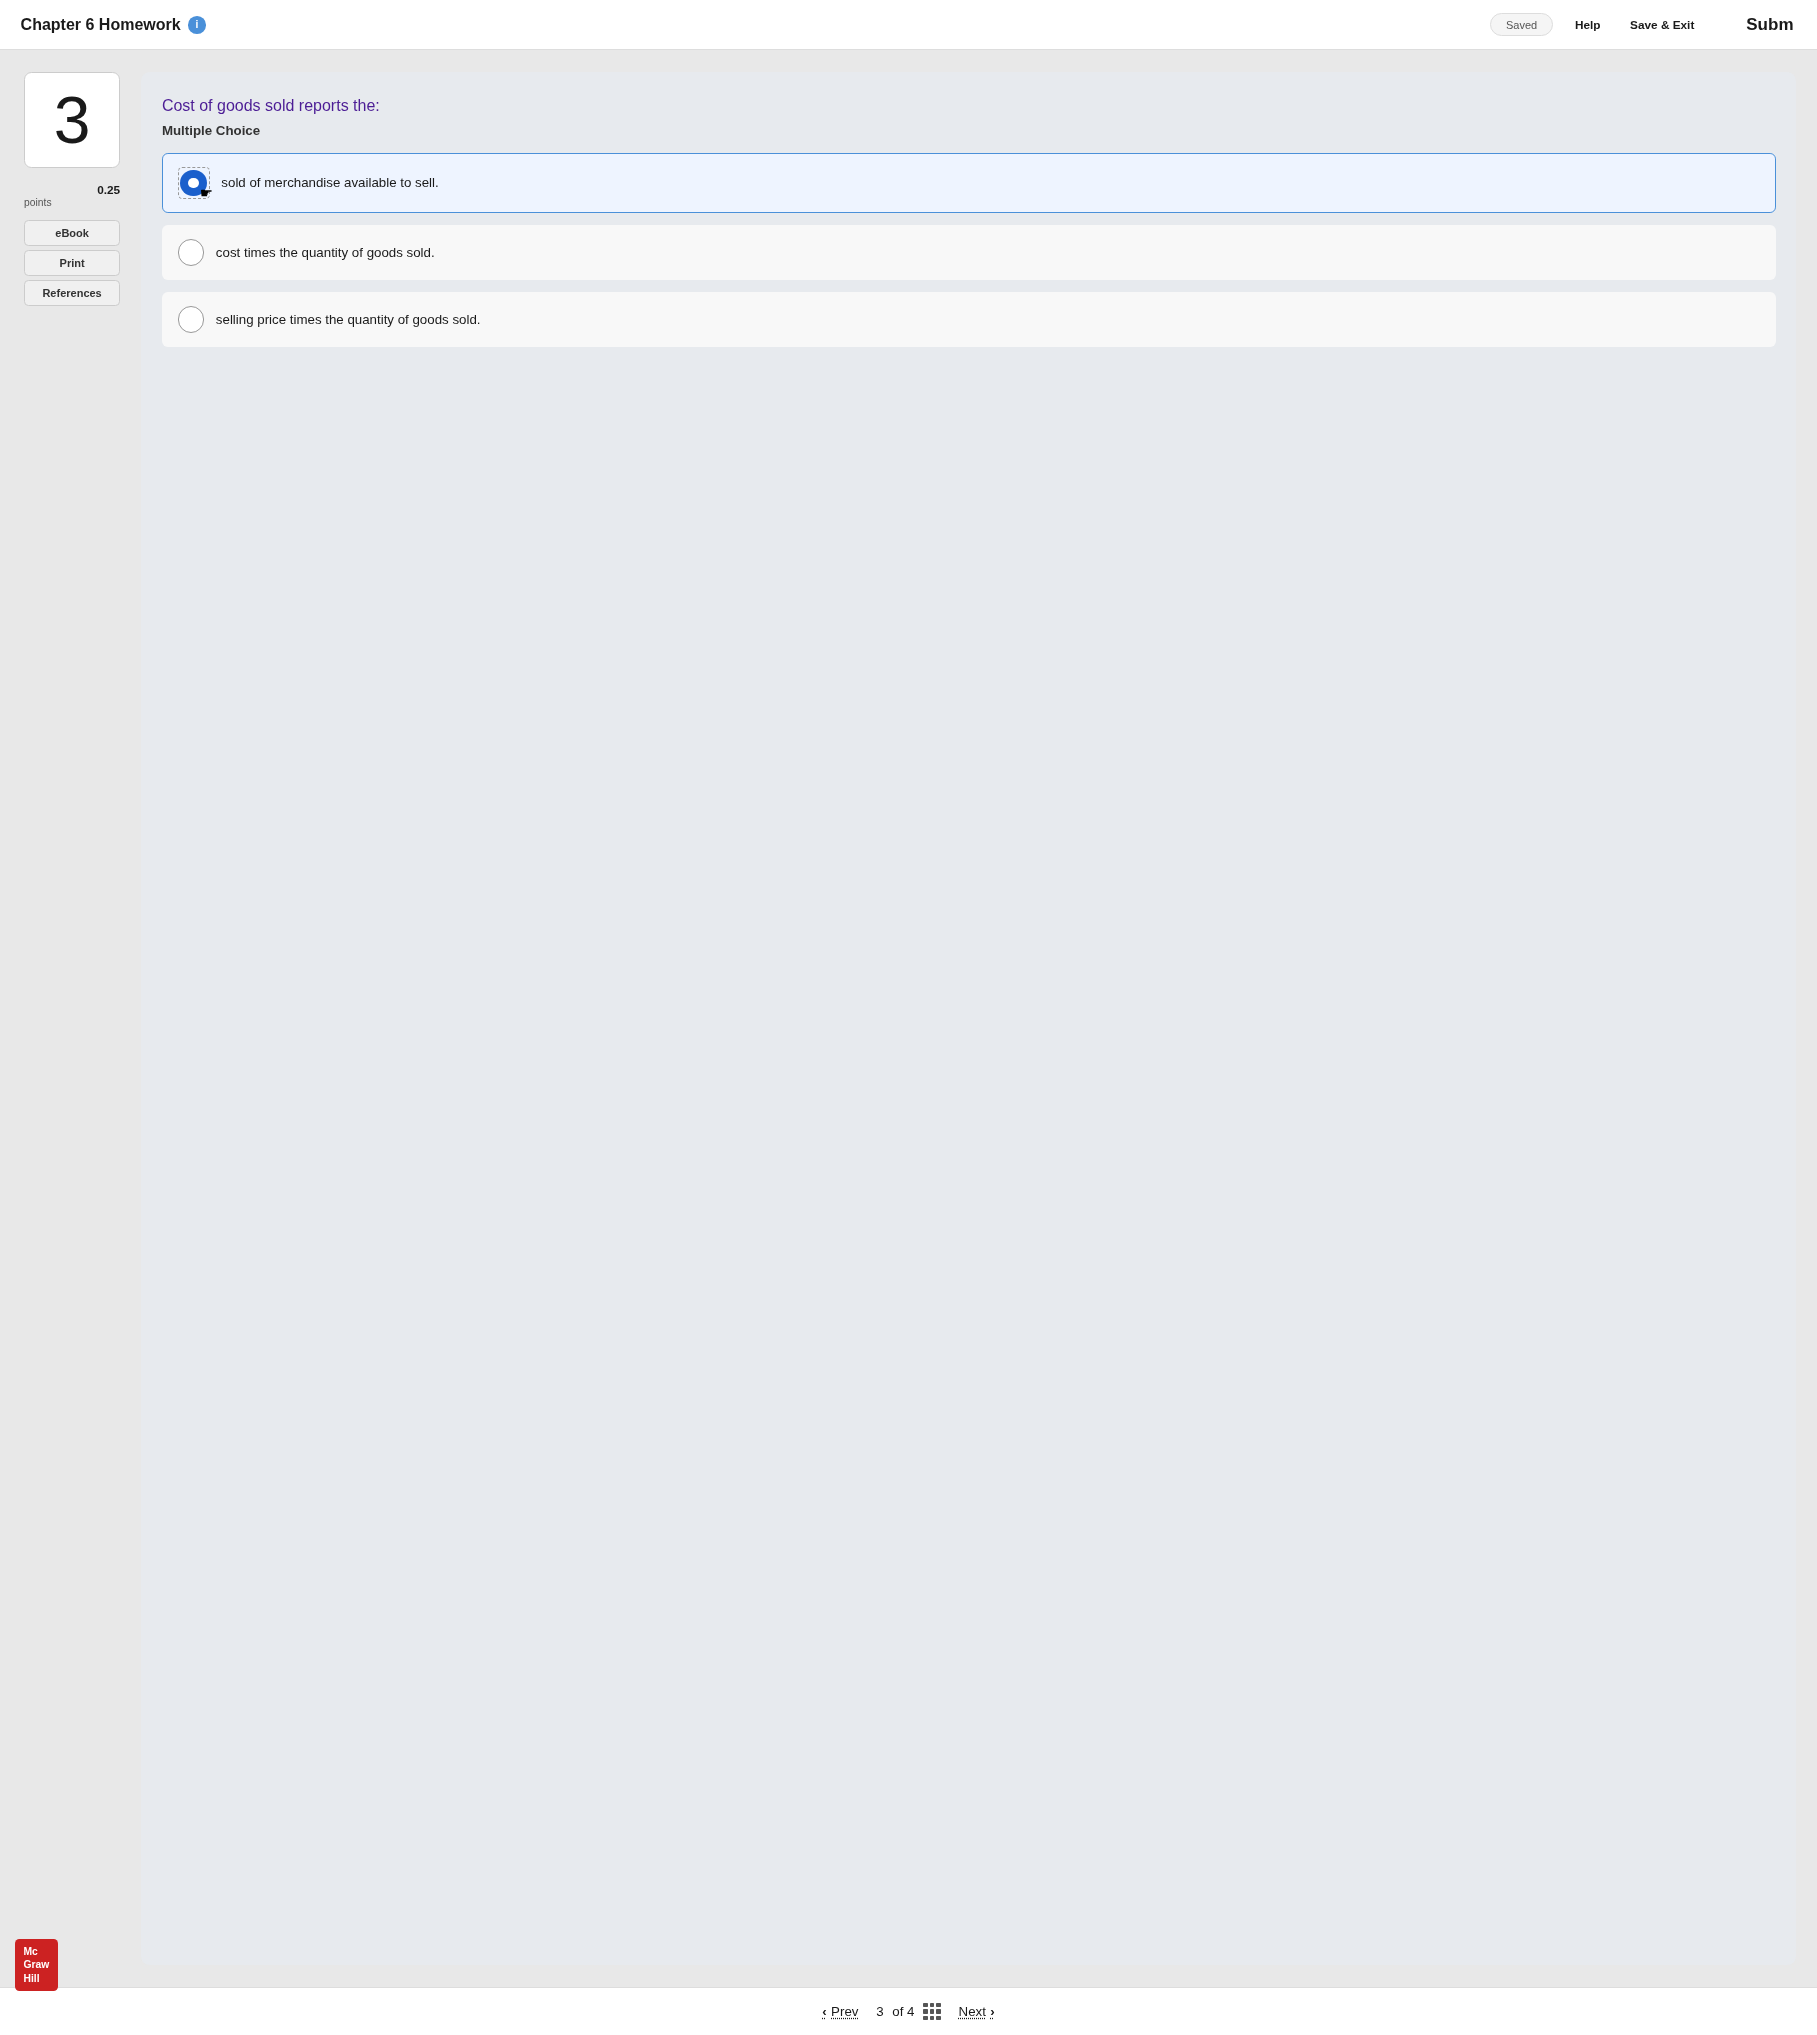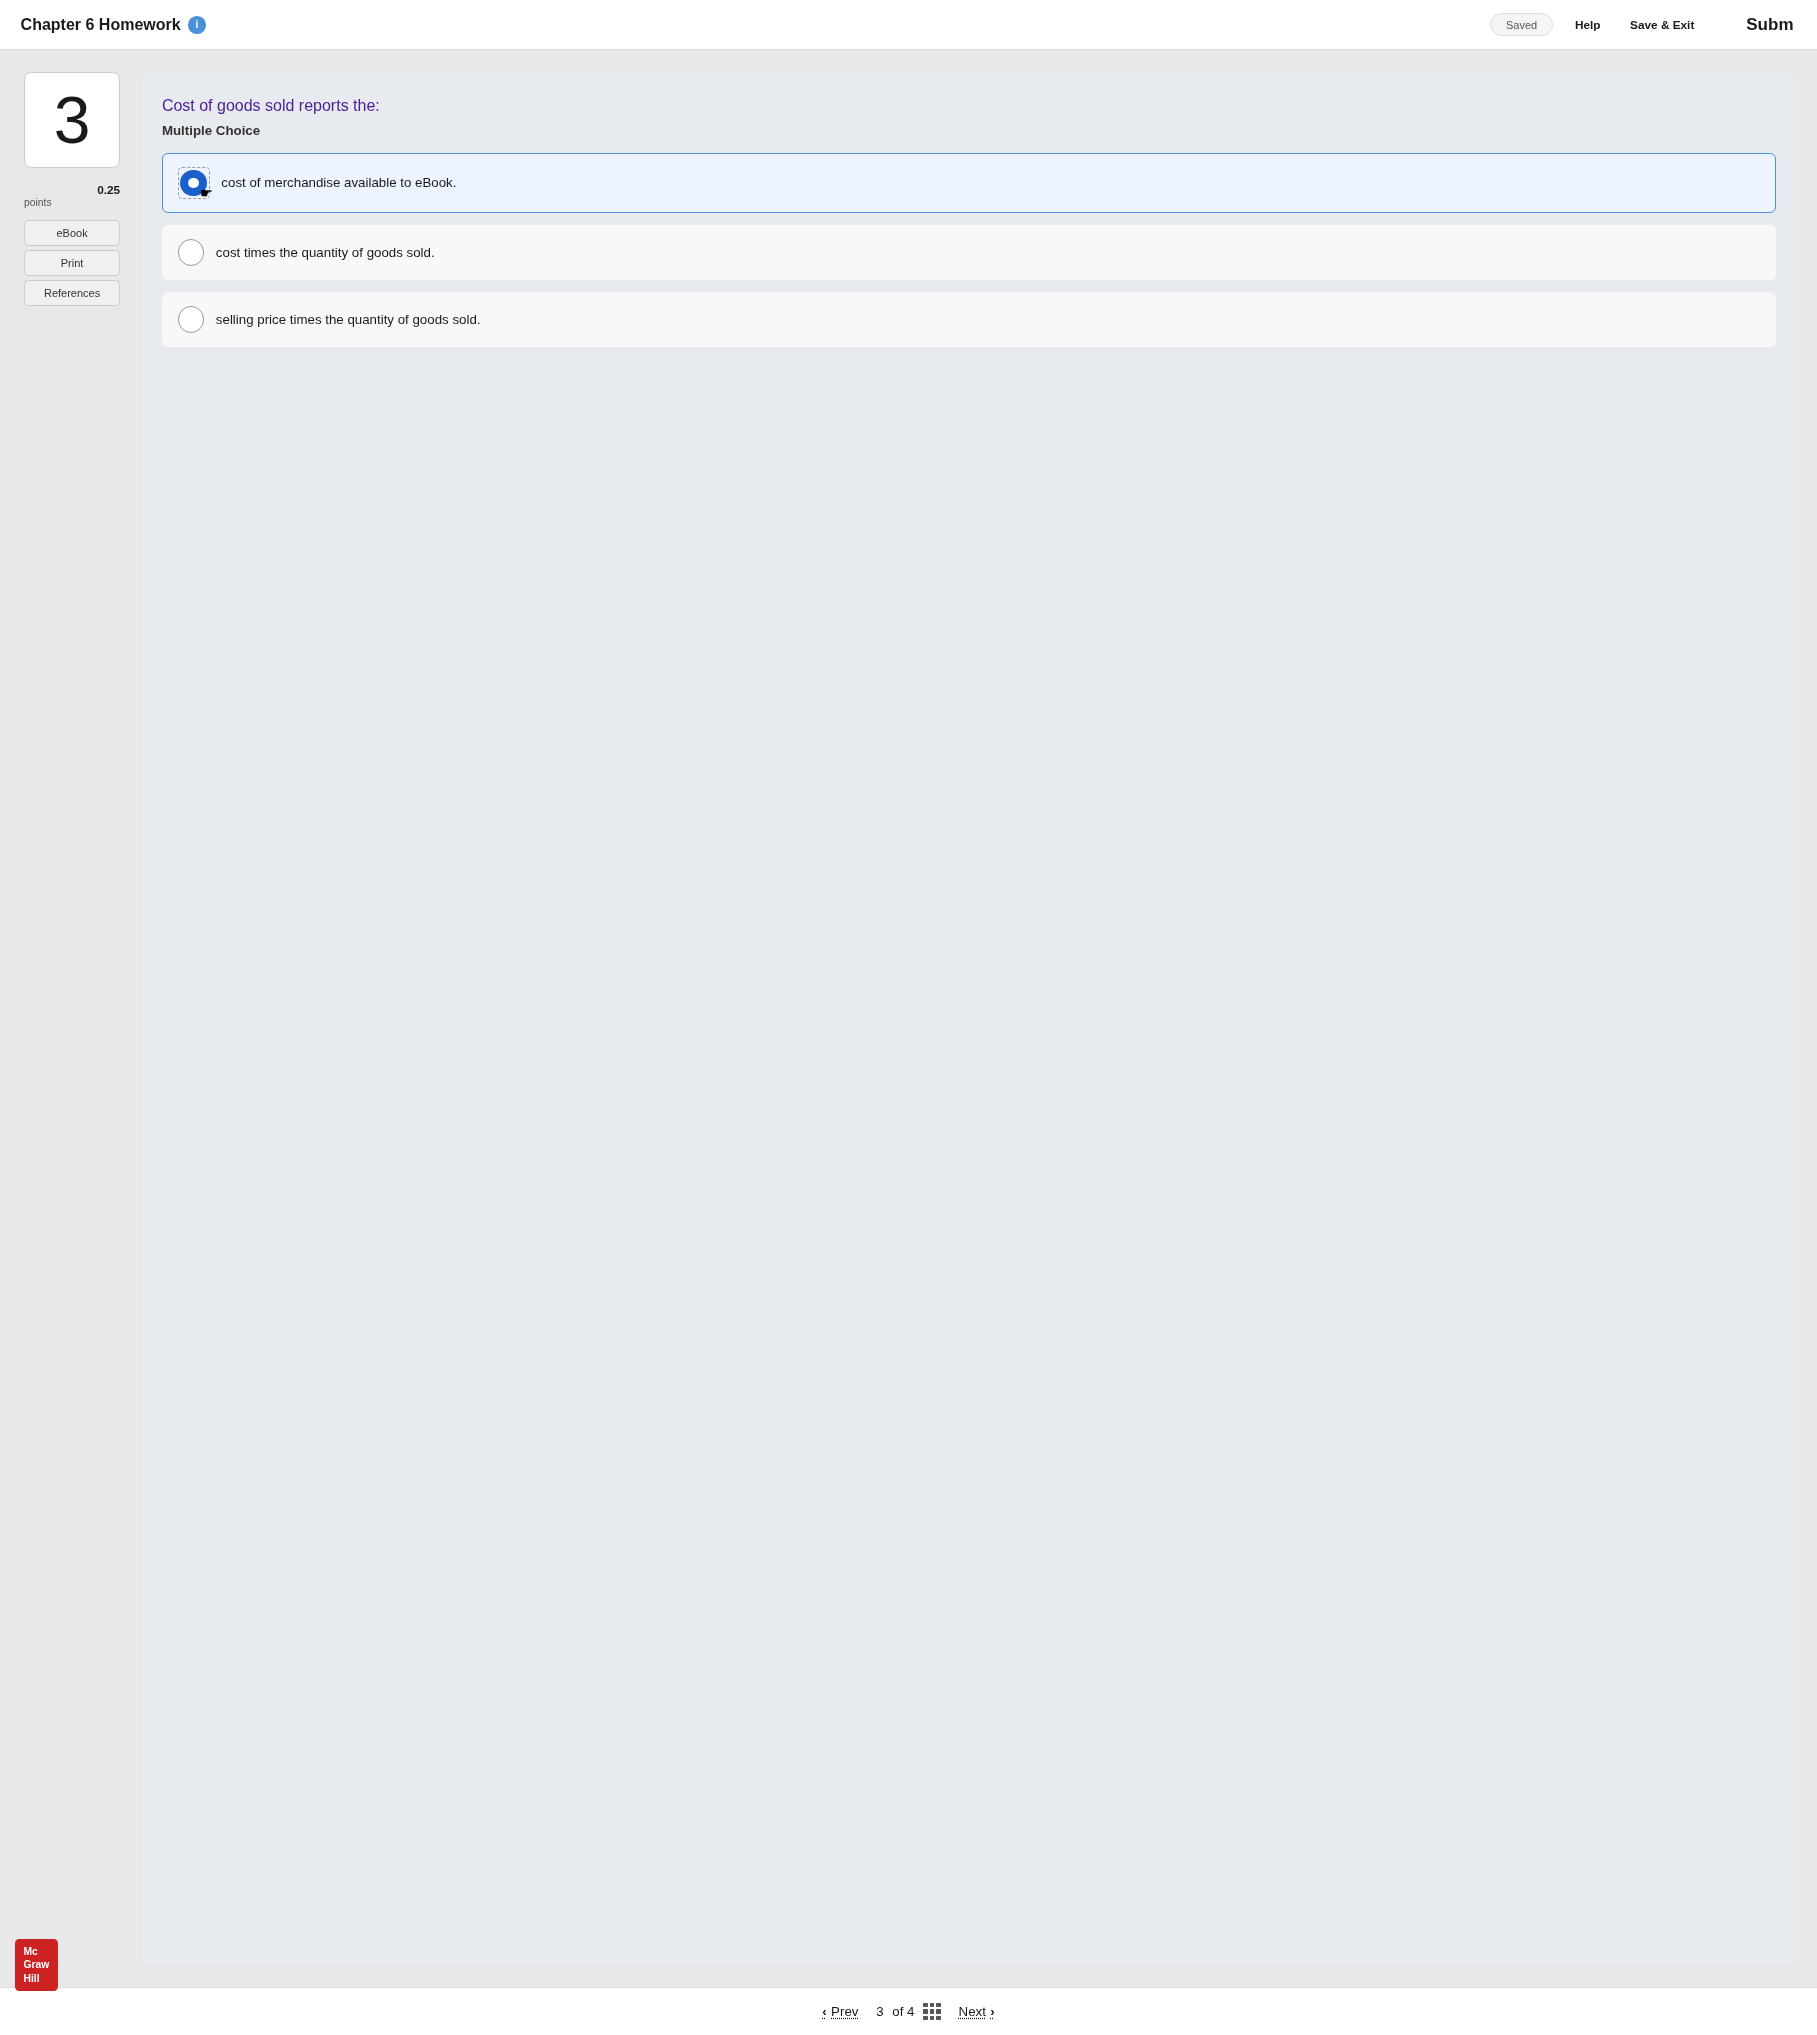--- a/index.html
+++ b/index.html
@@ -134,20 +134,21 @@
     .sidebar-link {
       background: #f0f0f0;
       border: 0.7px solid #ccc;
       border-radius: 4.4px;
       padding: 5.9px 11.8px;
       font-size: 11px;
       color: #333;
       text-align: center;
       cursor: pointer;
       margin-bottom: 4.4px;
+      font-weight: bold;
     }
 
     .question-text {
       font-size: 16px;
       color: #4c1d95;
       margin-bottom: 7.4px;
       margin-top: 7.4px;
     }
 
     .question-type-label {
@@ -356,21 +357,21 @@
 
       <div class="options-container">
 
         <div class="option selected">
           <div class="radio-dashed-box">
             <div class="radio-dashed-circle">
               <div class="radio-dashed-inner"></div>
             </div>
             <span class="cursor-hand">☛</span>
           </div>
-          <span class="option-text">cost of merchandise available to eBook.</span>
+          <span class="option-text">sold of merchandise available to sell.</span>
         </div>
 
 
         <div class="option">
           <div class="radio-outer"></div>
           <span class="option-text">cost times the quantity of goods sold.</span>
         </div>
 
         <div class="option">
           <div class="radio-outer"></div>

